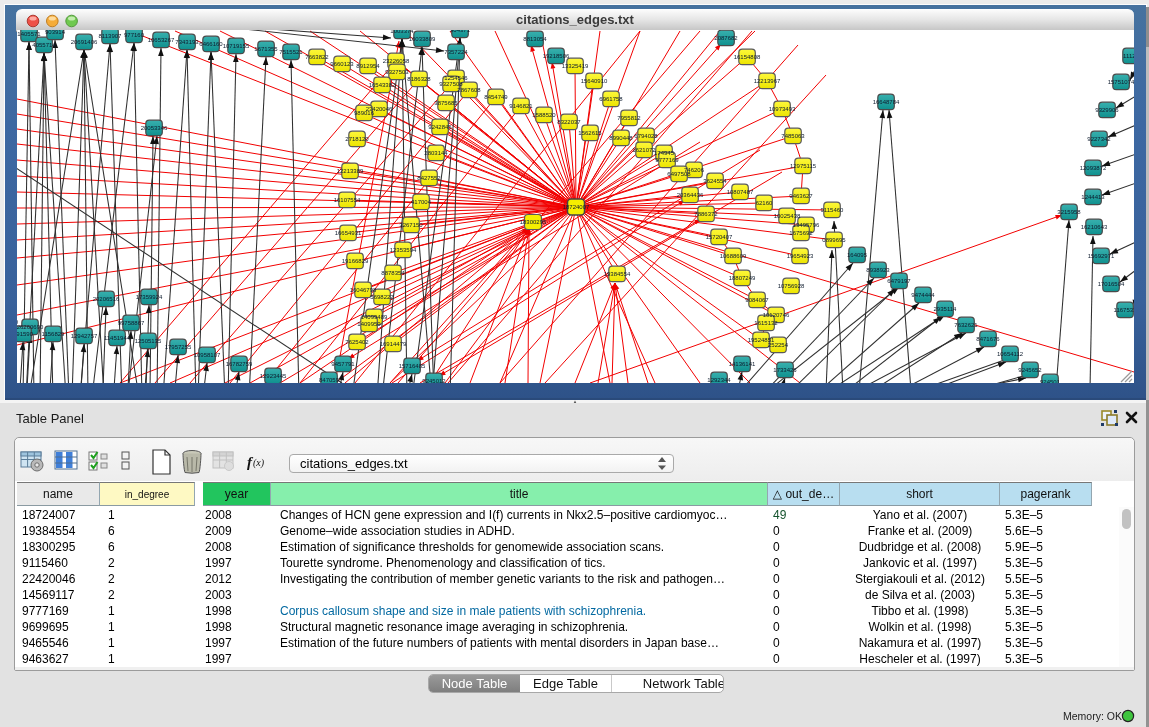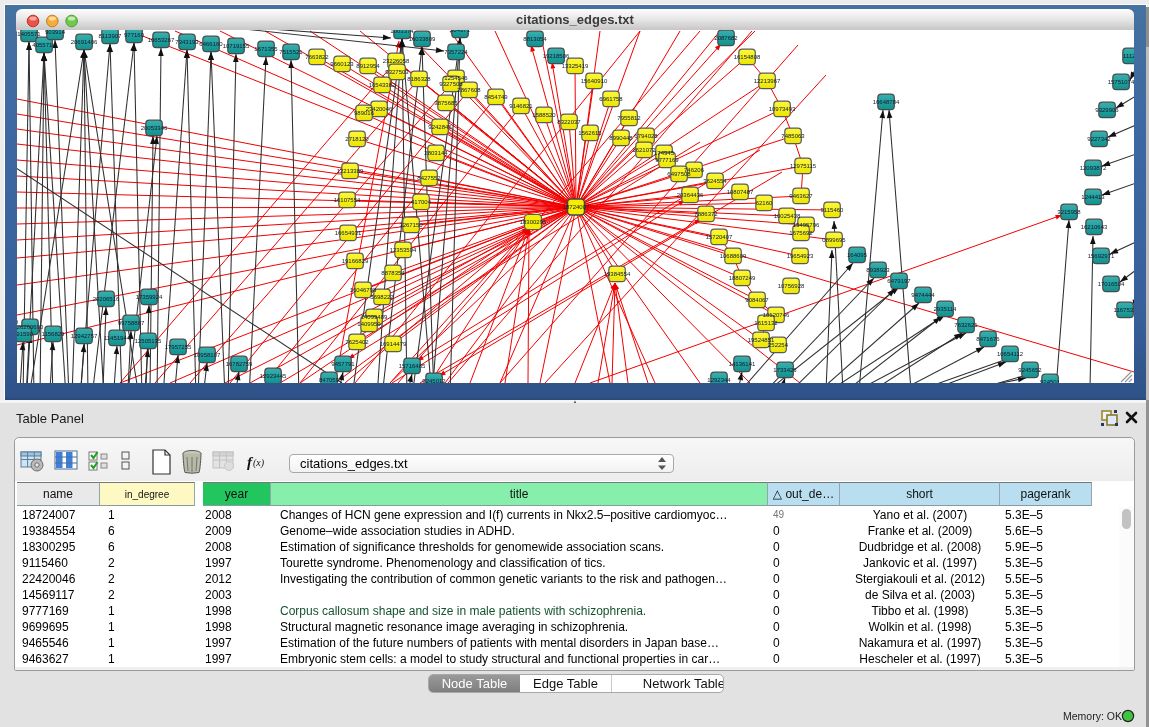--- a/index.html
+++ b/index.html
@@ -839,21 +839,21 @@
     <div style="position:absolute;left:100px;top:482px;width:95px;height:24px;background:#fef9c3;border-right:1px solid #93a6b0;border-top:1px solid #777;border-bottom:1px solid #8a9aa2;box-sizing:border-box;text-align:center;line-height:23px;font-size:10px;color:#111">in_degree</div>
     <div style="position:absolute;left:203px;top:482px;width:68px;height:24px;background:#22c55e;border-right:1px solid #93a6b0;border-top:1px solid #777;border-bottom:1px solid #8a9aa2;box-sizing:border-box;text-align:center;line-height:23px;font-size:12px;color:#111">year</div>
     <div style="position:absolute;left:271px;top:482px;width:497px;height:24px;background:#86efac;border-right:1px solid #93a6b0;border-top:1px solid #777;border-bottom:1px solid #8a9aa2;box-sizing:border-box;text-align:center;line-height:23px;font-size:12px;color:#111">title</div>
     <div style="position:absolute;left:768px;top:482px;width:72px;height:24px;background:#b8def0;border-right:1px solid #93a6b0;border-top:1px solid #777;border-bottom:1px solid #8a9aa2;box-sizing:border-box;text-align:center;line-height:23px;font-size:12px;color:#111">△ out_de…</div>
     <div style="position:absolute;left:840px;top:482px;width:160px;height:24px;background:#b8def0;border-right:1px solid #93a6b0;border-top:1px solid #777;border-bottom:1px solid #8a9aa2;box-sizing:border-box;text-align:center;line-height:23px;font-size:12px;color:#111">short</div>
     <div style="position:absolute;left:1000px;top:482px;width:92px;height:24px;background:#b8def0;border-right:1px solid #93a6b0;border-top:1px solid #777;border-bottom:1px solid #8a9aa2;box-sizing:border-box;text-align:center;line-height:23px;font-size:12px;color:#111">pagerank</div>
 <div style="position:absolute;left:22px;top:507px;font-size:12px;line-height:16px;color:#000;white-space:nowrap">18724007</div>
     <div style="position:absolute;left:108px;top:507px;font-size:12px;line-height:16px;color:#000;white-space:nowrap">1</div>
     <div style="position:absolute;left:205px;top:507px;font-size:12px;line-height:16px;color:#000;white-space:nowrap">2008</div>
     <div style="position:absolute;left:280px;top:507px;font-size:12px;line-height:16px;color:#000;white-space:nowrap">Changes of HCN gene expression and I(f) currents in Nkx2.5–positive cardiomyoc…</div>
-    <div style="position:absolute;left:773px;top:507px;font-size:10px;line-height:16px;color:#737373;white-space:nowrap">49</div>
+    <div style="position:absolute;left:773px;top:507px;font-size:12px;line-height:16px;color:#14532d;white-space:nowrap">49</div>
     <div style="position:absolute;left:840px;top:507px;width:160px;height:16px;text-align:center;font-size:12px;line-height:16px;color:#000;white-space:nowrap">Yano et al. (2007)</div>
     <div style="position:absolute;left:1005px;top:507px;font-size:12px;line-height:16px;color:#000;white-space:nowrap">5.3E–5</div>
     <div style="position:absolute;left:22px;top:523px;font-size:12px;line-height:16px;color:#000;white-space:nowrap">19384554</div>
     <div style="position:absolute;left:108px;top:523px;font-size:12px;line-height:16px;color:#000;white-space:nowrap">6</div>
     <div style="position:absolute;left:205px;top:523px;font-size:12px;line-height:16px;color:#000;white-space:nowrap">2009</div>
     <div style="position:absolute;left:280px;top:523px;font-size:12px;line-height:16px;color:#000;white-space:nowrap">Genome–wide association studies in ADHD.</div>
     <div style="position:absolute;left:773px;top:523px;font-size:12px;line-height:16px;color:#000;white-space:nowrap">0</div>
     <div style="position:absolute;left:840px;top:523px;width:160px;height:16px;text-align:center;font-size:12px;line-height:16px;color:#000;white-space:nowrap">Franke et al. (2009)</div>
     <div style="position:absolute;left:1005px;top:523px;font-size:12px;line-height:16px;color:#000;white-space:nowrap">5.6E–5</div>
     <div style="position:absolute;left:22px;top:539px;font-size:12px;line-height:16px;color:#000;white-space:nowrap">18300295</div>
@@ -866,55 +866,54 @@
     <div style="position:absolute;left:22px;top:555px;font-size:12px;line-height:16px;color:#000;white-space:nowrap">9115460</div>
     <div style="position:absolute;left:108px;top:555px;font-size:12px;line-height:16px;color:#000;white-space:nowrap">2</div>
     <div style="position:absolute;left:205px;top:555px;font-size:12px;line-height:16px;color:#000;white-space:nowrap">1997</div>
     <div style="position:absolute;left:280px;top:555px;font-size:12px;line-height:16px;color:#000;white-space:nowrap">Tourette syndrome. Phenomenology and classification of tics.</div>
     <div style="position:absolute;left:773px;top:555px;font-size:12px;line-height:16px;color:#000;white-space:nowrap">0</div>
     <div style="position:absolute;left:840px;top:555px;width:160px;height:16px;text-align:center;font-size:12px;line-height:16px;color:#000;white-space:nowrap">Jankovic et al. (1997)</div>
     <div style="position:absolute;left:1005px;top:555px;font-size:12px;line-height:16px;color:#000;white-space:nowrap">5.3E–5</div>
     <div style="position:absolute;left:22px;top:571px;font-size:12px;line-height:16px;color:#000;white-space:nowrap">22420046</div>
     <div style="position:absolute;left:108px;top:571px;font-size:12px;line-height:16px;color:#000;white-space:nowrap">2</div>
     <div style="position:absolute;left:205px;top:571px;font-size:12px;line-height:16px;color:#000;white-space:nowrap">2012</div>
-    <div style="position:absolute;left:280px;top:571px;font-size:12px;line-height:16px;color:#000;white-space:nowrap">Investigating the contribution of common genetic variants to the risk and pathogen…</div>
+    <div style="position:absolute;left:280px;top:571px;font-size:12px;line-height:16px;color:#000;white-space:nowrap">Investigating the contribution of member genetic variants to the risk and pathogen…</div>
     <div style="position:absolute;left:773px;top:571px;font-size:12px;line-height:16px;color:#000;white-space:nowrap">0</div>
     <div style="position:absolute;left:840px;top:571px;width:160px;height:16px;text-align:center;font-size:12px;line-height:16px;color:#000;white-space:nowrap">Stergiakouli et al. (2012)</div>
     <div style="position:absolute;left:1005px;top:571px;font-size:12px;line-height:16px;color:#000;white-space:nowrap">5.5E–5</div>
     <div style="position:absolute;left:22px;top:587px;font-size:12px;line-height:16px;color:#000;white-space:nowrap">14569117</div>
     <div style="position:absolute;left:108px;top:587px;font-size:12px;line-height:16px;color:#000;white-space:nowrap">2</div>
     <div style="position:absolute;left:205px;top:587px;font-size:12px;line-height:16px;color:#000;white-space:nowrap">2003</div>
     <div style="position:absolute;left:773px;top:587px;font-size:12px;line-height:16px;color:#000;white-space:nowrap">0</div>
     <div style="position:absolute;left:840px;top:587px;width:160px;height:16px;text-align:center;font-size:12px;line-height:16px;color:#000;white-space:nowrap">de Silva et al. (2003)</div>
     <div style="position:absolute;left:1005px;top:587px;font-size:12px;line-height:16px;color:#000;white-space:nowrap">5.3E–5</div>
     <div style="position:absolute;left:22px;top:603px;font-size:12px;line-height:16px;color:#000;white-space:nowrap">9777169</div>
     <div style="position:absolute;left:108px;top:603px;font-size:12px;line-height:16px;color:#000;white-space:nowrap">1</div>
     <div style="position:absolute;left:205px;top:603px;font-size:12px;line-height:16px;color:#000;white-space:nowrap">1998</div>
-    <div style="position:absolute;left:280px;top:603px;font-size:12px;line-height:16px;color:#14532d;white-space:nowrap">Corpus callosum shape and size in male patients with schizophrenia.</div>
+    <div style="position:absolute;left:280px;top:603px;font-size:12px;line-height:16px;color:#0369a1;white-space:nowrap">Corpus callosum shape and size in male patients with schizophrenia.</div>
     <div style="position:absolute;left:773px;top:603px;font-size:12px;line-height:16px;color:#000;white-space:nowrap">0</div>
     <div style="position:absolute;left:840px;top:603px;width:160px;height:16px;text-align:center;font-size:12px;line-height:16px;color:#000;white-space:nowrap">Tibbo et al. (1998)</div>
     <div style="position:absolute;left:1005px;top:603px;font-size:12px;line-height:16px;color:#000;white-space:nowrap">5.3E–5</div>
     <div style="position:absolute;left:22px;top:619px;font-size:12px;line-height:16px;color:#000;white-space:nowrap">9699695</div>
     <div style="position:absolute;left:108px;top:619px;font-size:12px;line-height:16px;color:#000;white-space:nowrap">1</div>
     <div style="position:absolute;left:205px;top:619px;font-size:12px;line-height:16px;color:#000;white-space:nowrap">1998</div>
     <div style="position:absolute;left:280px;top:619px;font-size:12px;line-height:16px;color:#000;white-space:nowrap">Structural magnetic resonance image averaging in schizophrenia.</div>
     <div style="position:absolute;left:773px;top:619px;font-size:12px;line-height:16px;color:#000;white-space:nowrap">0</div>
     <div style="position:absolute;left:840px;top:619px;width:160px;height:16px;text-align:center;font-size:12px;line-height:16px;color:#000;white-space:nowrap">Wolkin et al. (1998)</div>
     <div style="position:absolute;left:1005px;top:619px;font-size:12px;line-height:16px;color:#000;white-space:nowrap">5.3E–5</div>
     <div style="position:absolute;left:22px;top:635px;font-size:12px;line-height:16px;color:#000;white-space:nowrap">9465546</div>
     <div style="position:absolute;left:108px;top:635px;font-size:12px;line-height:16px;color:#000;white-space:nowrap">1</div>
     <div style="position:absolute;left:205px;top:635px;font-size:12px;line-height:16px;color:#000;white-space:nowrap">1997</div>
     <div style="position:absolute;left:280px;top:635px;font-size:12px;line-height:16px;color:#000;white-space:nowrap">Estimation of the future numbers of patients with mental disorders in Japan base…</div>
     <div style="position:absolute;left:773px;top:635px;font-size:12px;line-height:16px;color:#000;white-space:nowrap">0</div>
     <div style="position:absolute;left:840px;top:635px;width:160px;height:16px;text-align:center;font-size:12px;line-height:16px;color:#000;white-space:nowrap">Nakamura et al. (1997)</div>
     <div style="position:absolute;left:1005px;top:635px;font-size:12px;line-height:16px;color:#000;white-space:nowrap">5.3E–5</div>
     <div style="position:absolute;left:22px;top:651px;font-size:12px;line-height:16px;color:#000;white-space:nowrap">9463627</div>
     <div style="position:absolute;left:108px;top:651px;font-size:12px;line-height:16px;color:#000;white-space:nowrap">1</div>
     <div style="position:absolute;left:205px;top:651px;font-size:12px;line-height:16px;color:#000;white-space:nowrap">1997</div>
-    <div style="position:absolute;left:280px;top:651px;font-size:12px;line-height:16px;color:#000;white-space:nowrap">Embryonic stem cells: a model to study structural and functional properties in car…</div>
     <div style="position:absolute;left:773px;top:651px;font-size:12px;line-height:16px;color:#000;white-space:nowrap">0</div>
     <div style="position:absolute;left:840px;top:651px;width:160px;height:16px;text-align:center;font-size:12px;line-height:16px;color:#000;white-space:nowrap">Hescheler et al. (1997)</div>
     <div style="position:absolute;left:1005px;top:651px;font-size:12px;line-height:16px;color:#000;white-space:nowrap">5.3E–5</div>
 
 <div style="position:absolute;left:1119px;top:507px;width:15px;height:160px;background:#fbfbfb"></div>
 <div style="position:absolute;left:1122px;top:509px;width:9px;height:20px;background:#c2c2c2;border-radius:5px"></div>
 <div style="position:absolute;left:15px;top:667px;width:1119px;height:3px;background:#f0f0f0"></div>
 
 <div style="position:absolute;left:428px;top:674px;width:296px;height:19px;background:#ffffff;border:1px solid #a8a8a8;border-radius:5px;box-sizing:border-box;overflow:hidden">
  <div style="position:absolute;left:0;top:0;width:91px;height:19px;background:linear-gradient(180deg,#9a9a9a,#7b7b7b);color:#fff;text-align:center;font-size:13px;line-height:18px">Node Table</div>

